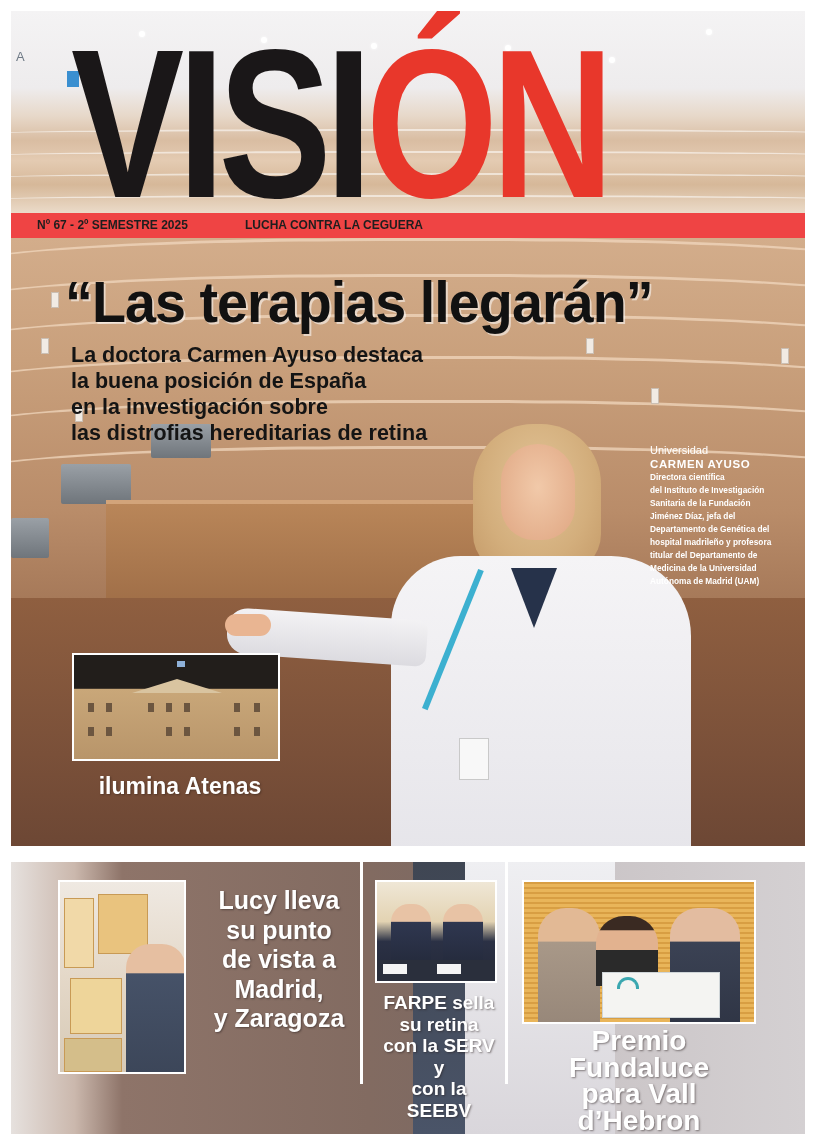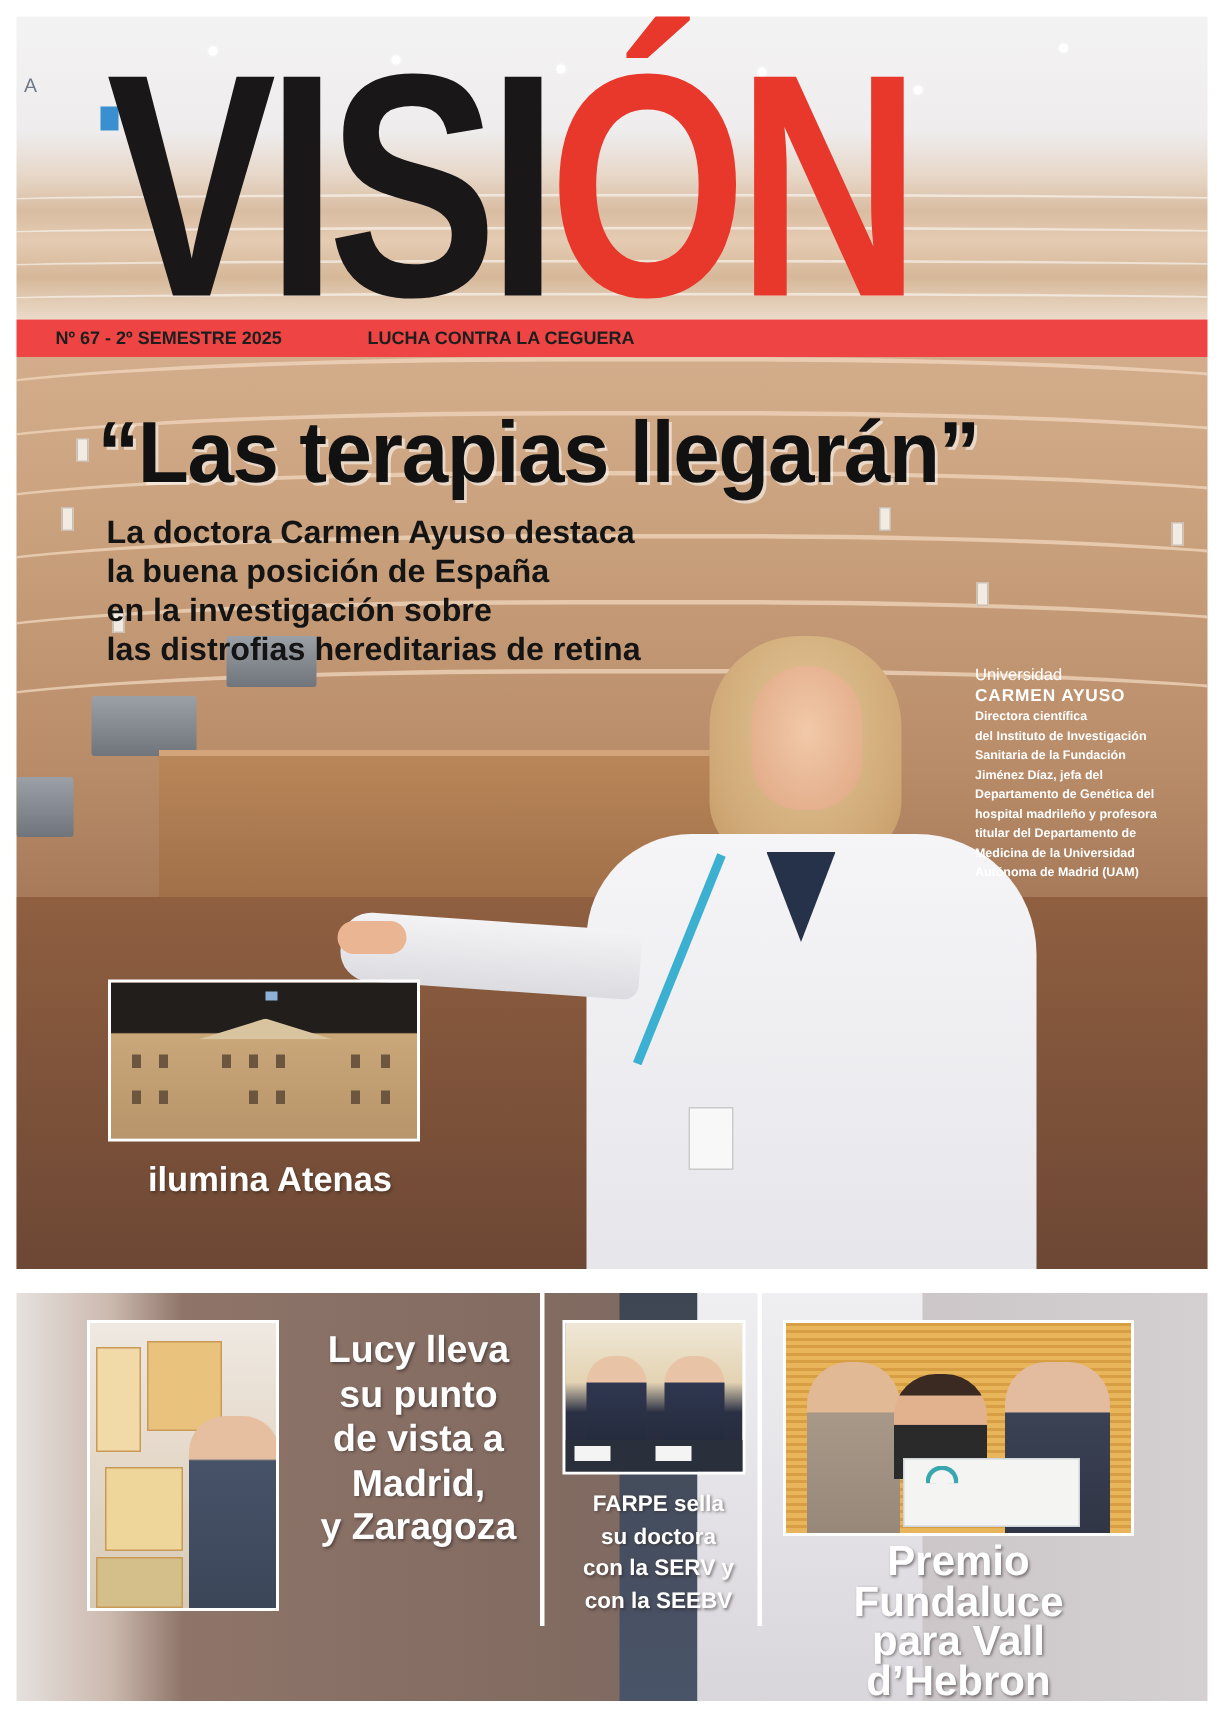--- a/index.html
+++ b/index.html
@@ -215,21 +215,21 @@
   .premio-photo .cheque .arc {
     position:absolute; left:14px; top:4px; width:22px; height:12px;
     border:3px solid #3aa7b0; border-bottom:none; border-radius:12px 12px 0 0;
   }
 
   .story-headline {
     position:absolute; color:#ffffff; font-weight:bold; text-align:center;
     text-shadow:1px 1px 2px rgba(40,30,30,0.5);
   }
   .lucy-headline { left:184px; top:24px; width:168px; font-size:25px; line-height:29.5px; }
-  .farpe-headline { left:366px; top:130px; width:124px; font-size:15px; line-height:21.5px; }
+  .farpe-headline { left:366px; top:130px; width:124px; font-size:19px; line-height:21.5px; }
   .premio-headline { left:510px; top:166px; width:236px; font-size:28px; line-height:26.5px; }
 </style>
 </head>
 <body>
 
 <header class="masthead">
   <div class="ceiling-light" style="left:128px;top:20px"></div>
   <div class="ceiling-light" style="left:250px;top:26px"></div>
   <div class="ceiling-light" style="left:360px;top:32px"></div>
   <div class="ceiling-light" style="left:494px;top:34px"></div>
@@ -351,21 +351,21 @@
 
   <div class="story-photo farpe-photo">
     <div class="person" style="left:14px"></div>
     <div class="person" style="left:66px"></div>
     <div class="table"></div>
     <div class="paper" style="left:6px"></div>
     <div class="paper" style="left:60px"></div>
   </div>
   <div class="story-headline farpe-headline">
     <div>FARPE sella</div>
-    <div>su doctora</div>
+    <div>su retina</div>
     <div>con la SERV y</div>
     <div>con la SEEBV</div>
   </div>
 
   <div class="story-photo premio-photo">
     <div class="person" style="left:14px;background:linear-gradient(180deg,#e2b995 0%,#e2b995 28%,#a89888 29%,#978779 100%)"></div>
     <div class="person" style="left:72px;top:34px;height:70px;background:linear-gradient(180deg,#3a2a22 0%,#3a2a22 20%,#e2b28f 21%,#e2b28f 48%,#2a2a2a 49%)"></div>
     <div class="person" style="left:146px;width:70px;background:linear-gradient(180deg,#e3bca0 0%,#e3bca0 28%,#3b4254 29%,#2f3545 100%)"></div>
     <div class="cheque">
         <div class="arc"></div>

